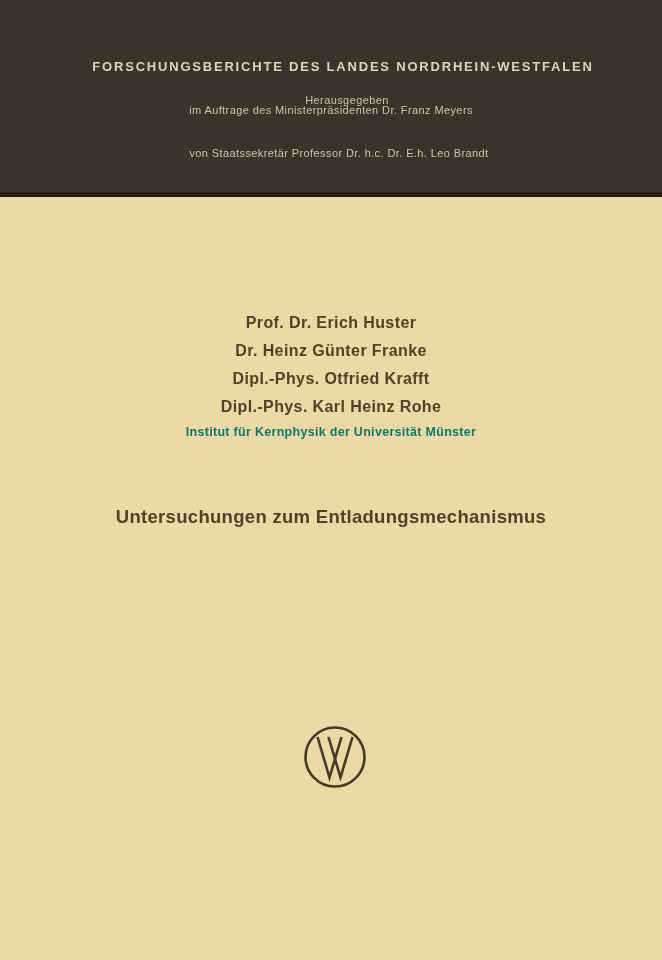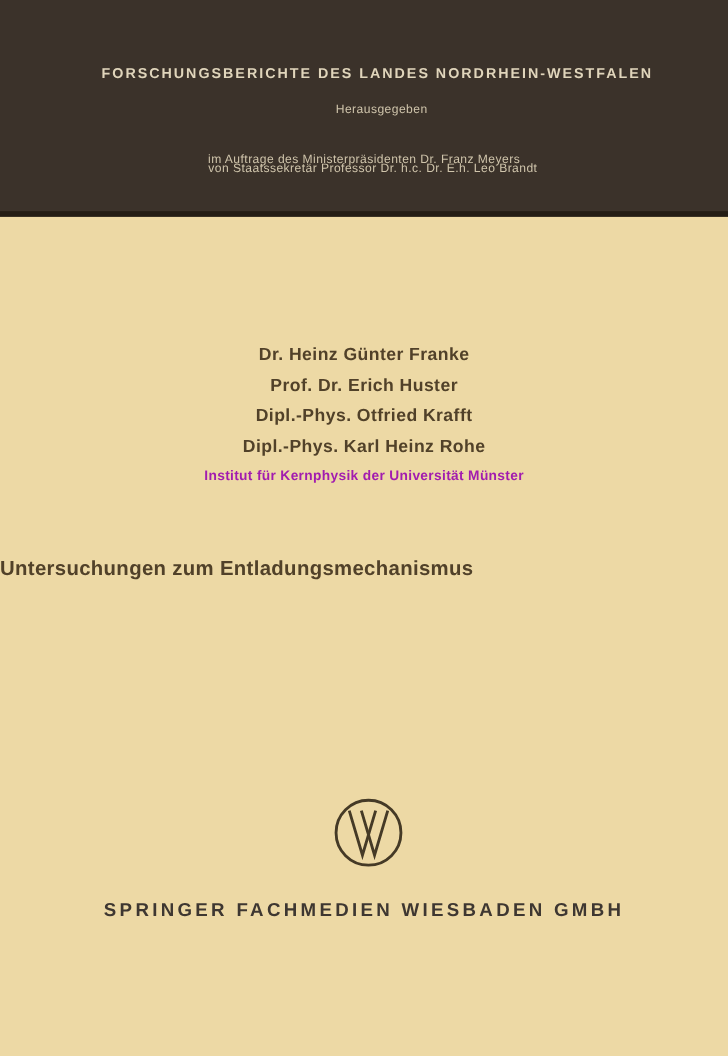--- a/index.html
+++ b/index.html
@@ -43,21 +43,21 @@
     position: absolute;
     left: 0; right: 0;
     text-align: center;
     color: #cfc4ab;
     font-size: 11px;
     font-weight: 400;
     letter-spacing: 0.4px;
     white-space: nowrap;
   }
   .band-small.l1 { top: 94px; margin-left: 32px; }
-  .band-small.l2 { top: 139px; }
+  .band-small.l2 { top: 104px; }
   .band-small.l3 { top: 147px; padding-left: 16px; }
 
   
   .issue-number {
     position: absolute;
     left: 0; right: 0;
     top: 255px;
     text-align: center;
     color: #514129;
     font-size: 19px;
@@ -73,30 +73,30 @@
     font-size: 16px;
     font-weight: 700;
     line-height: 28px;
     letter-spacing: 0.4px;
   }
   .institute {
     position: absolute;
     left: 0; right: 0;
     top: 425px;
     text-align: center;
-    color: #a21caf;
+    color: #0f766e;
     font-size: 12.5px;
     font-weight: 700;
     letter-spacing: 0.3px;
   }
   .book-title {
     position: absolute;
     left: 0; right: 0;
     top: 502px;
-    text-align: left;
+    text-align: center;
     color: #514129;
     font-size: 18.5px;
     font-weight: 700;
     line-height: 29px;
     letter-spacing: 0.3px;
   }
   .logo {
     position: absolute;
     left: 302px;
     top: 724px;
@@ -122,35 +122,34 @@
 
   <div class="band">
     <div class="series-title">FORSCHUNGSBERICHTE DES LANDES NORDRHEIN-WESTFALEN</div>
     <div class="band-small l1">Herausgegeben</div>
     <div class="band-small l2">im Auftrage des Ministerpräsidenten Dr. Franz Meyers</div>
     <div class="band-small l3">von Staatssekretär Professor Dr. h.c. Dr. E.h. Leo Brandt</div>
   </div>
 
 
   <div class="authors">
+    <div>Prof. Dr. Erich Huster</div>
     <div>Dr. Heinz Günter Franke</div>
-    <div>Prof. Dr. Erich Huster</div>
     <div>Dipl.-Phys. Otfried Krafft</div>
     <div>Dipl.-Phys. Karl Heinz Rohe</div>
   </div>
 
   <div class="institute">Institut für Kernphysik der Universität Münster</div>
 
   <div class="book-title">
     <div>Untersuchungen zum Entladungsmechanismus</div>
   </div>
 
   <div class="logo">
     <svg width="66" height="66" viewBox="0 0 66 66">
       <circle cx="33" cy="33" r="29.5" fill="none" stroke="#453a26" stroke-width="2.6"></circle>
       <path d="M 15.5 13 L 27.5 53.5 L 39.5 13" fill="none" stroke="#453a26" stroke-width="2.6" stroke-linejoin="miter"></path>
       <path d="M 26.5 13 L 38.5 53.5 L 50.5 13" fill="none" stroke="#453a26" stroke-width="2.6" stroke-linejoin="miter"></path>
     </svg>
   </div>
 
-  <div class="publisher">SPRINGER FACHMEDIEN WIESBADEN GMBH</div>
 
 </div>
 
 </body></html>

